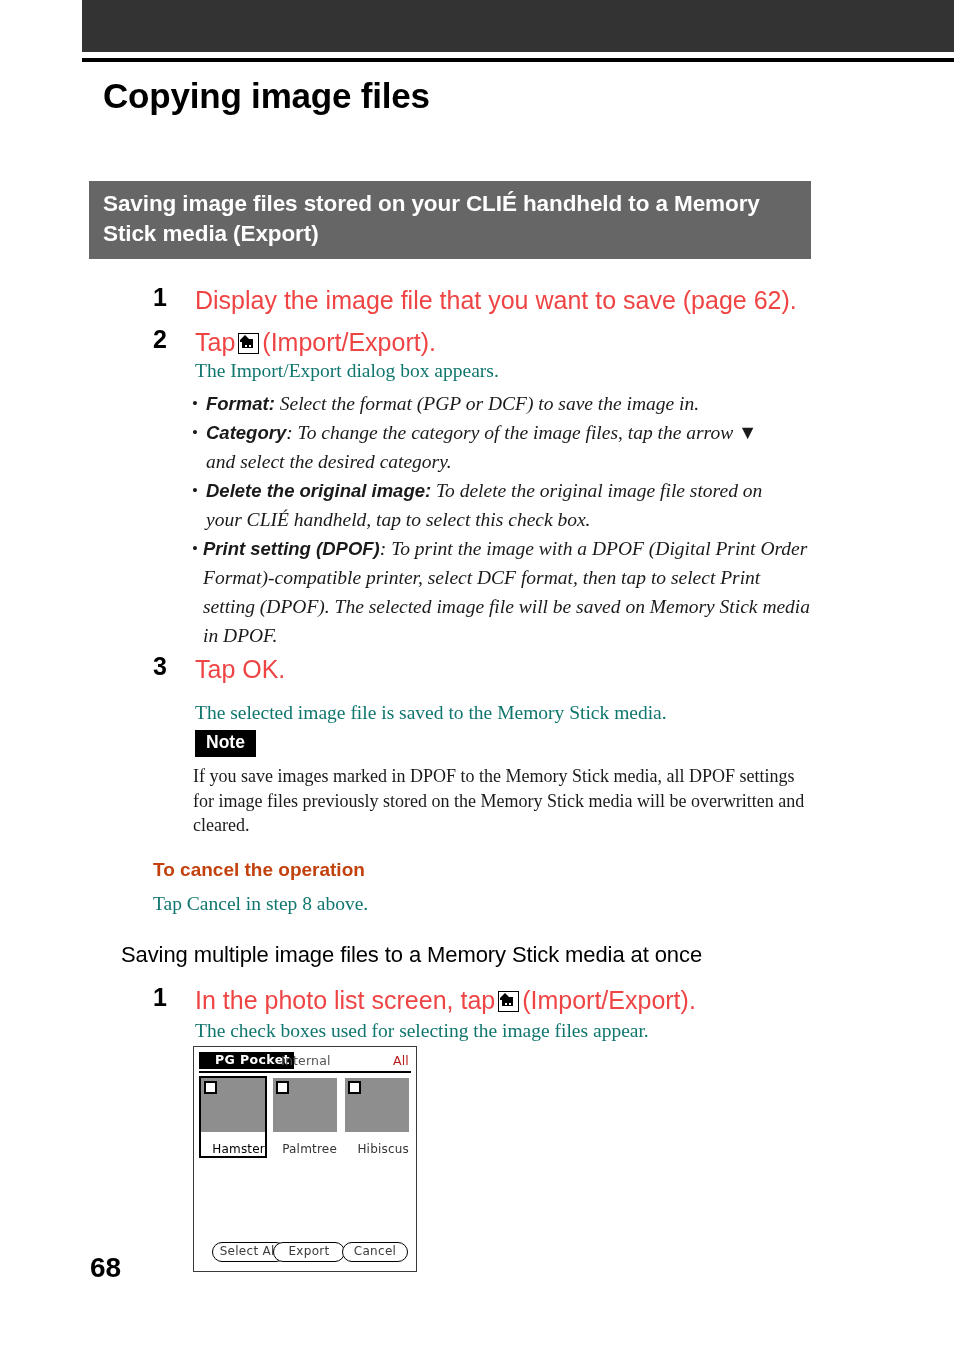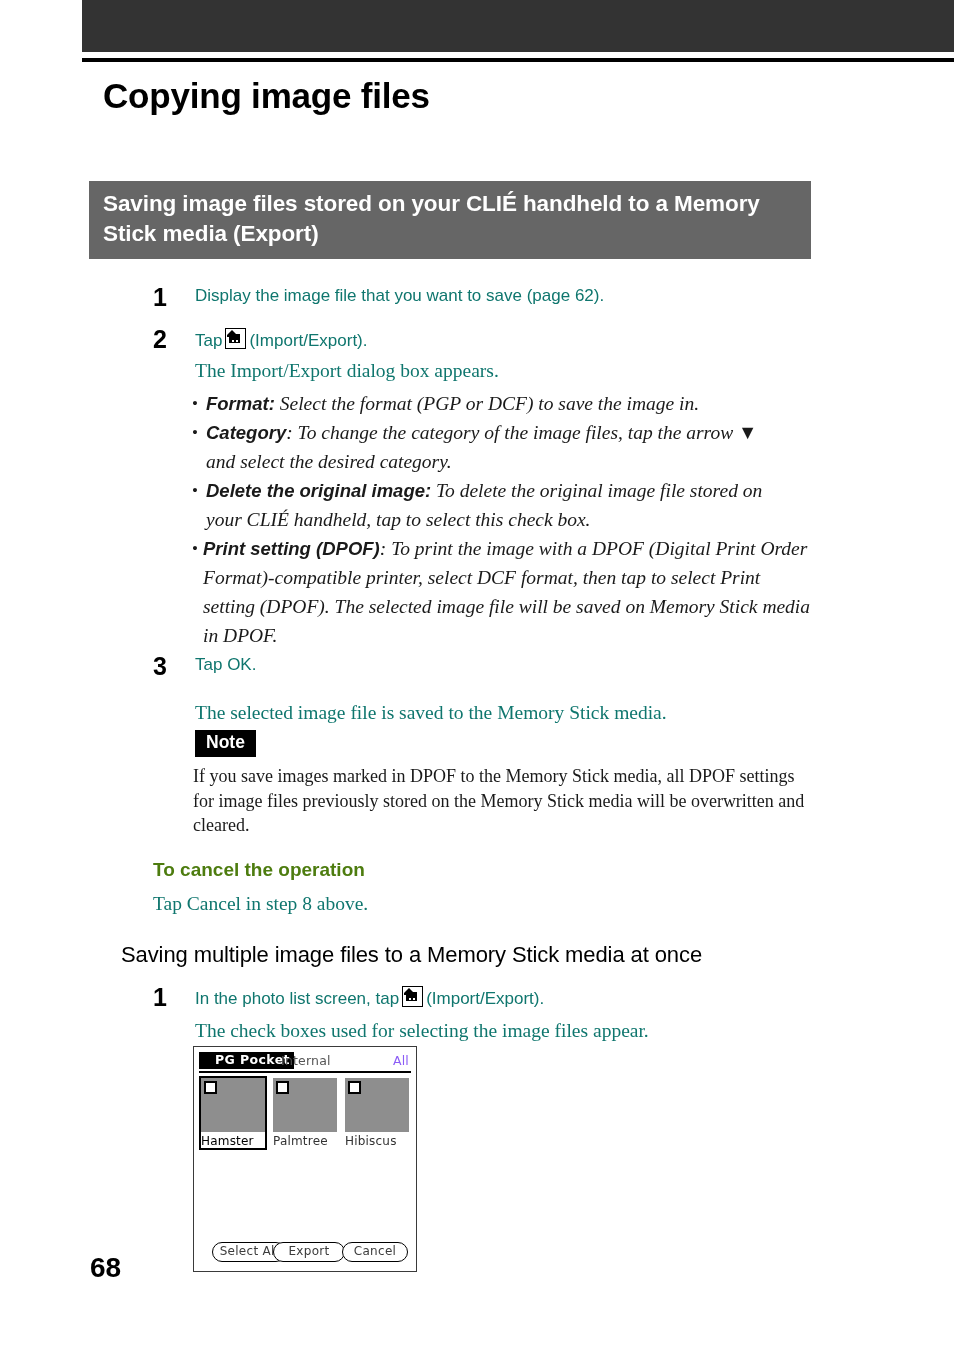--- a/index.html
+++ b/index.html
@@ -42,21 +42,21 @@
     letter-spacing:-0.1px;
   }
 
   .step{position:absolute;}
   .step-num{
     position:absolute;left:0;top:0;width:30px;
     font-size:25px;font-weight:bold;color:#000;text-align:left;
   }
   .step-title{
     position:absolute;left:42px;top:3px;
-    font-size:17px;color:#0f766e;white-space:nowrap;
+    font-size:25px;color:#ef4444;white-space:nowrap;
   }
 
   .sub-line{
     position:absolute;font-family:"Liberation Serif", serif;
     font-size:19.5px;color:#0f766e;line-height:26px;
   }
 
   
   .bullet{
     position:absolute;
@@ -75,21 +75,21 @@
     font-size:17.5px;font-weight:bold;
     padding:4px 11px 5px 11px;
     line-height:1;
   }
   .note-body{
     position:absolute;font-family:"Liberation Serif", serif;
     font-size:18px;color:#1a1a1a;line-height:24.5px;width:625px;
   }
 
   .sub-head{
-    position:absolute;font-size:19px;font-weight:bold;color:#4d7c0f;
+    position:absolute;font-size:19px;font-weight:bold;color:#c2410c;
   }
   .section-head2{
     position:absolute;font-size:22px;font-weight:normal;color:#000000;
     letter-spacing:-0.1px;white-space:nowrap;
   }
 
   
   .ie-icon{
     display:inline-block;vertical-align:-3px;
     width:19px;height:19px;position:relative;
@@ -121,36 +121,36 @@
     position:absolute;left:0;top:0;background:#000;color:#fff;
     font-size:12.5px;font-weight:bold;letter-spacing:0.4px;
     padding:1px 4px 2px 16px;line-height:14px;
     font-family:"DejaVu Sans", sans-serif;
   }
   .pda-cat{
     position:absolute;left:82px;top:1px;color:#555;font-size:12.5px;
     letter-spacing:0.2px;font-family:"DejaVu Sans", sans-serif;
   }
   .pda-all{
-    position:absolute;right:2px;top:1px;color:#8b5cf6;font-size:12.5px;
+    position:absolute;right:2px;top:1px;color:#b91c1c;font-size:12.5px;
     letter-spacing:0.2px;font-family:"DejaVu Sans", sans-serif;
   }
   .thumbs{position:absolute;left:7px;top:31px;width:212px;height:90px;}
   .thumb{position:absolute;top:0;width:64px;}
   .thumb .pic{
     position:relative;width:64px;height:54px;overflow:hidden;
     background:#8e8e8e;
   }
   .thumb .cb{
     position:absolute;left:3px;top:3px;width:13px;height:13px;
     background:#fff;border:2px solid #000;box-sizing:border-box;z-index:3;
   }
   .thumb .cap{
-    display:block;text-align:left;font-size:12px;color:#333;
-    margin-top:2px;letter-spacing:0.2px;
+    display:block;text-align:right;font-size:12px;color:#333;
+    margin-top:10px;letter-spacing:0.2px;
     font-family:"DejaVu Sans", sans-serif;
   }
   .thumb.selected{
     outline:2.5px solid #000;outline-offset:0px;
     background:#fff;
   }
   .thumb.selected .cap{color:#000;}
 
   
   .pic-hamster{

